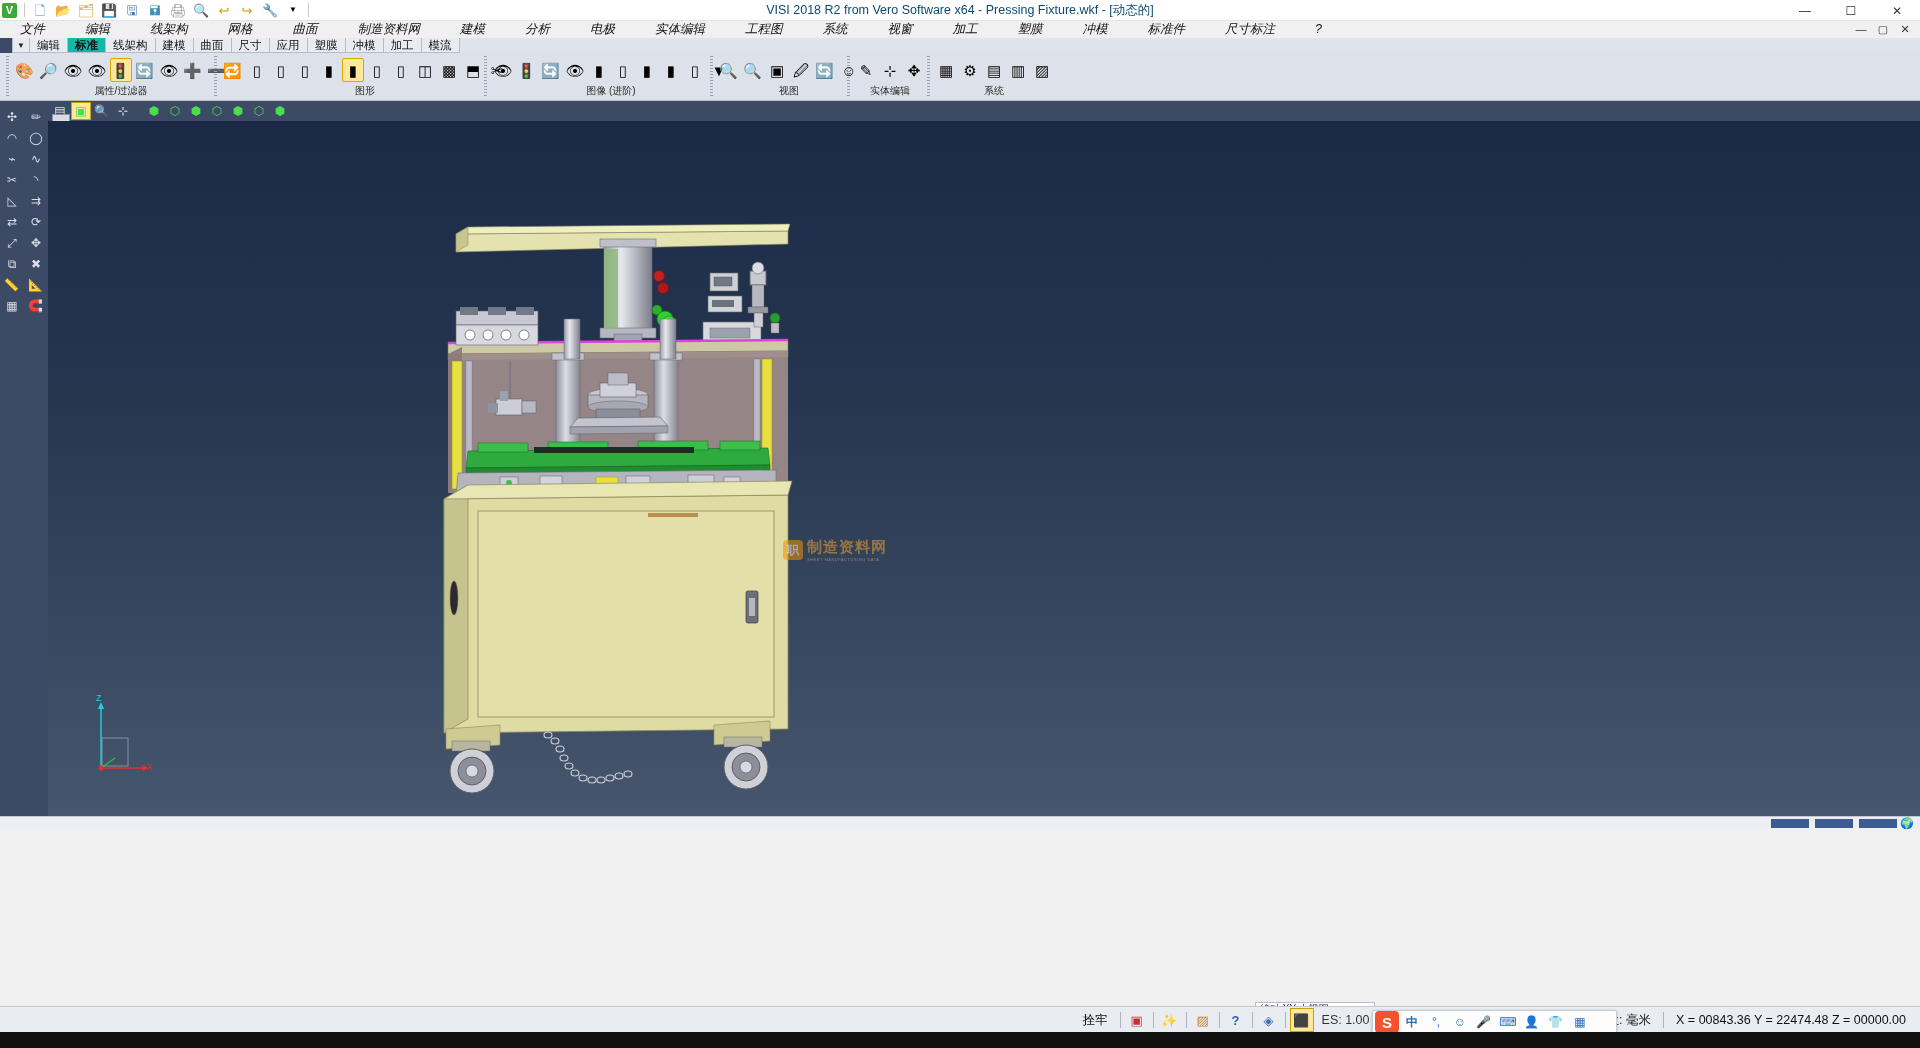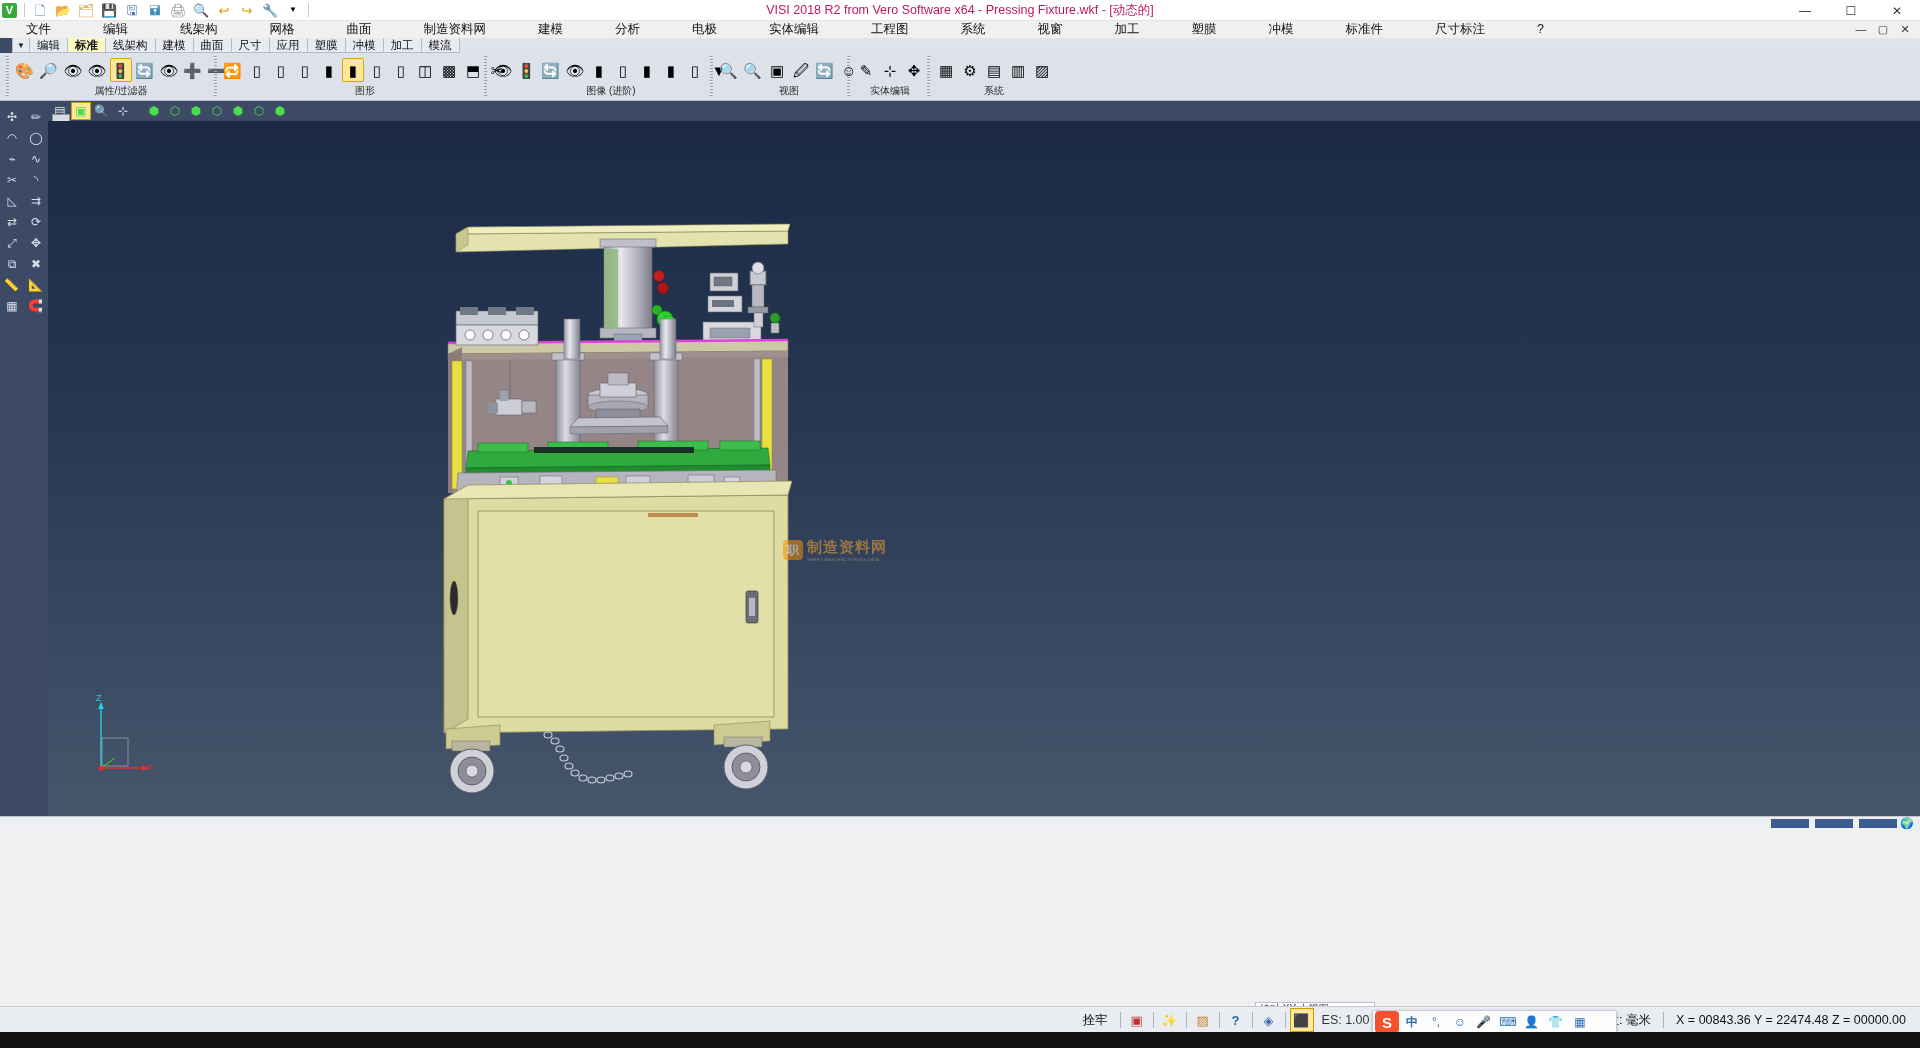--- a/index.html
+++ b/index.html
@@ -16,52 +16,52 @@
   .titlebar {
     position:absolute; left:0; top:0; width:1920px; height:21px;
     background:#ffffff; display:flex; align-items:center;
     border-bottom:1px solid #e4e4e4;
   }
   .tb-icons { display:flex; align-items:center; padding-left:2px; gap:1px; }
   .tb-ico { width:22px; height:19px; display:flex; align-items:center; justify-content:center; font-size:13px; line-height:1; }
   .tb-sep { width:1px; height:14px; background:#c9c9c9; margin:0 3px; }
   .tb-title {
     position:absolute; left:0; right:0; text-align:center;
-    font-size:12.5px; color:#be185d; pointer-events:none;
+    font-size:12.5px; color:#0c4a6e; pointer-events:none;
   }
   .tb-winbtns { position:absolute; right:0; top:0; height:21px; display:flex; }
   .tb-winbtn { width:46px; height:21px; display:flex; align-items:center; justify-content:center; font-size:12px; color:#333; }
   .tb-winbtn.close { }
 
   
   .menubar {
     position:absolute; left:0; top:21px; width:1920px; height:17px;
     background:#f0f0f0; display:flex; align-items:center;
     font-size:12.5px; color:#111;
   }
-  .menu-item { padding:0 26px; line-height:17px; white-space:nowrap; }
+  .menu-item { padding:0 20px; line-height:17px; white-space:nowrap;font-style:italic; }
   .menu-right { position:absolute; right:4px; top:0; display:flex; }
   .menu-right .mb { width:22px; text-align:center; line-height:17px; font-size:11px; color:#333; }
 
   
   .tabrow {
     position:absolute; left:0; top:38px; width:1920px; height:15px;
     background:#dfe3ea; display:flex; align-items:stretch;
   }
   .tabrow .corner { width:12px; background:#3a4a66; }
   .tabrow .arrow {
     width:18px; display:flex; align-items:center; justify-content:center;
     font-size:8px; color:#222; background:#e8ebf0; border:1px solid #b6bcc7; border-top:none;
   }
   .tab {
     padding:0 7px; line-height:14px; font-size:11.5px; color:#111;
     background:#e8ebf0; border:1px solid #b6bcc7; border-top:none;
     margin-left:-1px; white-space:nowrap;
   }
-  .tab.active { background:#fef9c3; font-weight:bold; }
+  .tab.active { background:#14b8a6; font-weight:bold; }
 
   
   .ribbon {
     position:absolute; left:0; top:53px; width:1920px; height:48px;
     background:#dde1e9; border-bottom:1px solid #b9bfca;
   }
   .rib-group { position:absolute; top:0; height:48px; }
   .rib-icons { display:flex; align-items:center; height:31px; padding-top:3px; gap:2px; }
   .rib-label {
     text-align:center; font-size:10px; color:#2a2a2a; line-height:11px;

